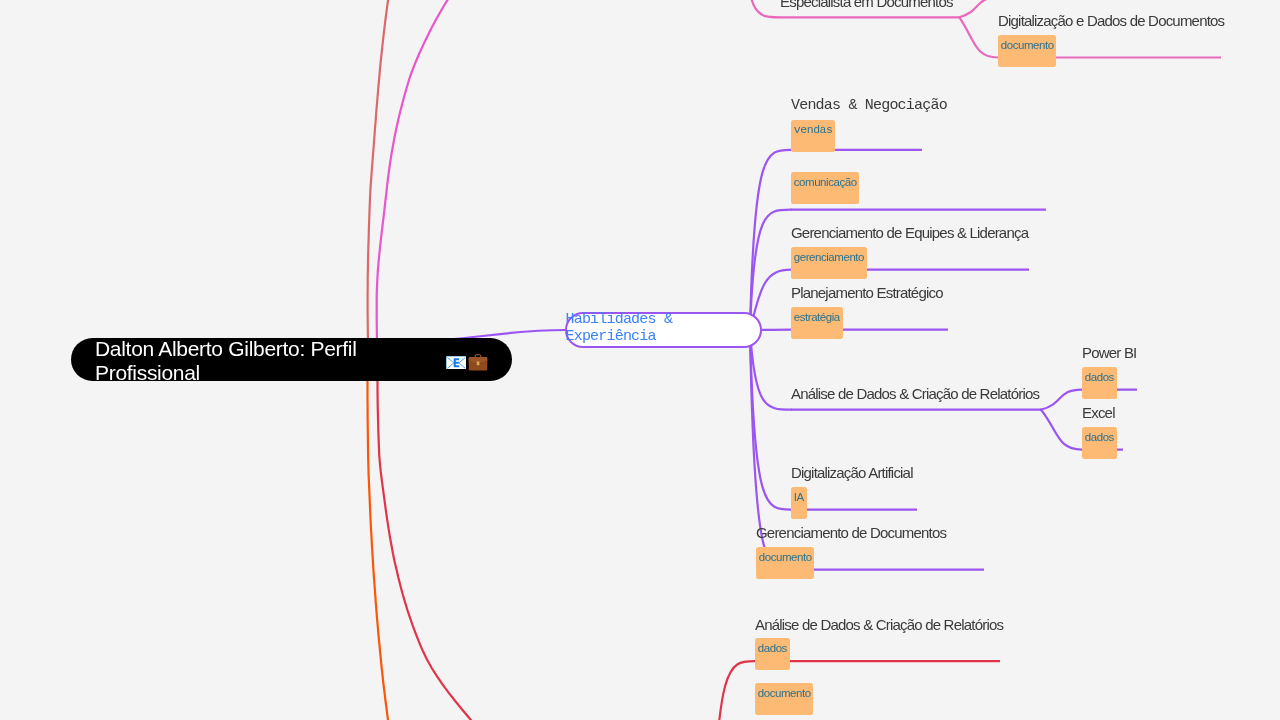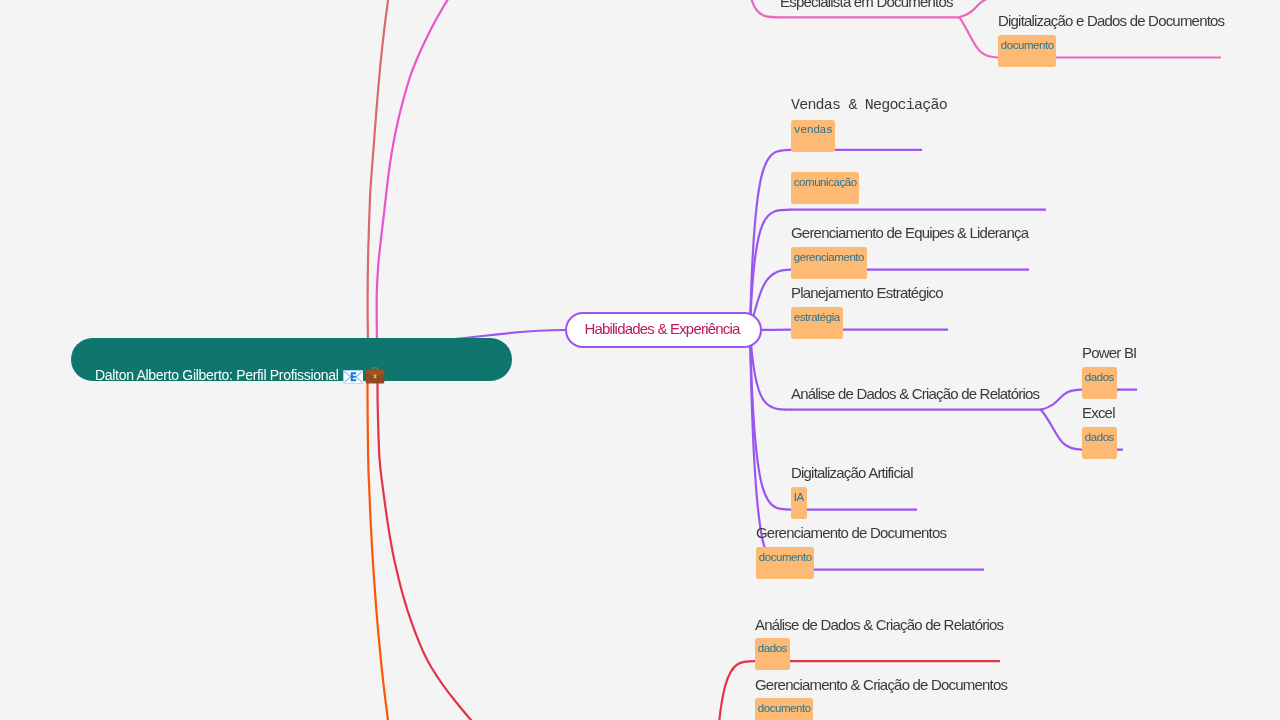--- a/index.html
+++ b/index.html
@@ -13,28 +13,28 @@
        font-family:"Liberation Sans",sans-serif;
        -webkit-font-smoothing:antialiased;}
   #stage{position:relative;width:1280px;height:720px;overflow:hidden;}
   svg#links{position:absolute;left:0;top:0;width:1280px;height:720px;}
   .node{position:absolute;white-space:nowrap;}
   .leaf-title{font-size:15px;letter-spacing:-0.8px;color:#3a3a3a;line-height:1;
               display:block;}
   .tag{display:inline-block;font-size:11.5px;letter-spacing:-0.45px;color:#2a7390;
        background:#fdba74;border-radius:2.5px;padding:0 2.8px;height:32px;line-height:20.2px;
        box-sizing:border-box;vertical-align:top;overflow:hidden;text-align:right;}
-  .root-node{position:absolute;background:#0f766e;border-radius:22px;color:#fff;
-             font-size:14px;letter-spacing:-0.3px;display:flex;align-items:flex-end;
+  .root-node{position:absolute;background:#000000;border-radius:22px;color:#fff;
+             font-size:21px;letter-spacing:-0.3px;display:flex;align-items:center;
              padding:0 24px;box-sizing:border-box;}
   .root-emoji{display:inline-flex;align-items:center;margin-left:4.2px;line-height:0;position:relative;top:3px;}
   .root-emoji + .root-emoji{margin-left:1.8px;}
   .pill{position:absolute;background:#fff;border:2px solid #9B55F0;border-radius:20px;
-        color:#be185d;font-size:15px;letter-spacing:-0.8px;display:flex;
-        align-items:center;justify-content:center;box-sizing:border-box;}
+        color:#3b82f6;font-size:15px;letter-spacing:-0.8px;display:flex;
+        align-items:center;justify-content:center;box-sizing:border-box;font-family:Liberation Mono, monospace;}
 </style>
 </head>
 <body>
 
 <div id="stage" data-name="mindmap-canvas">
   <svg id="links" data-name="link-layer" viewBox="0 0 1280 720" xmlns="http://www.w3.org/2000/svg">
       <path d="M392.1,-30.0L390.9,-21.7L389.8,-13.3L388.7,-5.0L387.6,3.3L386.5,11.7L385.4,20.0L384.4,28.3L383.4,36.7L382.5,45.0L381.6,53.3L380.7,61.7L379.9,70.0L379.2,78.3L378.4,86.7L377.7,95.0L377.0,103.3L376.3,111.7L375.7,120.0L375.0,128.3L374.4,136.7L373.8,145.0L373.1,153.3L372.5,161.7L371.8,170.0L371.2,178.3L370.6,186.7L370.1,195.0L369.8,203.3L369.5,211.7L369.2,220.0L368.9,228.3L368.7,236.7L368.4,245.0L368.2,253.3L368.0,261.7L367.9,270.0L367.7,278.3L367.7,286.7L367.6,295.0L367.6,303.3L367.6,311.7L367.7,320.0L367.8,328.3L367.9,336.7L368.0,345.0" fill="none" stroke="#D9696A" stroke-width="2.2" stroke-linecap="round" data-name="branch-curve-offscreen-top-1"></path>
       <path d="M468.1,-30.0L462.0,-21.7L456.2,-13.3L450.7,-5.0L445.4,3.3L440.5,11.7L435.8,20.0L431.4,28.3L427.2,36.7L423.2,45.0L419.4,53.3L415.8,61.7L412.5,70.0L409.5,78.3L407.0,86.7L404.6,95.0L402.4,103.3L400.2,111.7L398.2,120.0L396.4,128.3L394.6,136.7L393.1,145.0L391.6,153.3L390.3,161.7L389.1,170.0L388.0,178.3L387.0,186.7L386.1,195.0L385.1,203.3L384.2,211.7L383.2,220.0L382.2,228.3L381.2,236.7L380.3,245.0L379.4,253.3L378.6,261.7L377.9,270.0L377.4,278.3L377.0,286.7L376.7,295.0L376.7,303.3L376.7,311.7L376.7,320.0L376.8,328.3L376.9,336.7L377.0,345.0" fill="none" stroke="#E855CC" stroke-width="2.2" stroke-linecap="round" data-name="branch-curve-offscreen-top-2"></path>
       <path d="M367.5,381.0L367.5,389.2L367.5,397.4L367.6,405.6L367.6,413.8L367.7,422.0L367.8,430.2L367.9,438.4L368.0,446.6L368.1,454.8L368.3,463.0L368.5,471.2L368.8,479.4L369.2,487.6L369.5,495.8L369.9,504.0L370.2,512.2L370.6,520.4L371.0,528.6L371.5,536.8L371.9,545.0L372.4,553.2L372.9,561.4L373.4,569.6L374.0,577.8L374.6,586.0L375.2,594.2L375.8,602.4L376.4,610.6L377.1,618.8L377.8,627.0L378.5,635.2L379.3,643.4L380.1,651.6L380.9,659.8L381.7,668.0L382.6,676.2L383.5,684.4L384.5,692.6L385.5,700.8L386.6,709.0L387.6,717.2L388.7,725.4L389.8,733.6L390.9,741.8L392.1,750.0" fill="none" stroke="#FB5607" stroke-width="2.2" stroke-linecap="round" data-name="branch-curve-offscreen-bottom-1"></path>
       <path d="M377.5,381.0L377.5,389.2L377.6,397.4L377.7,405.6L377.9,413.8L378.1,422.0L378.3,430.2L378.6,438.4L378.9,446.6L379.2,454.8L379.9,463.0L380.7,471.2L381.7,479.4L382.8,487.6L383.9,495.8L385.0,504.0L386.1,512.2L387.3,520.4L388.6,528.6L389.9,536.8L391.4,545.0L392.9,553.2L394.6,561.4L396.5,569.6L398.4,577.8L400.5,586.0L402.7,594.2L405.1,602.4L407.6,610.6L410.4,618.8L413.2,627.0L416.3,635.2L419.6,643.4L423.1,651.6L427.1,659.8L431.7,668.0L436.9,676.2L442.5,684.4L448.6,692.6L455.0,700.8L461.7,709.0L468.6,717.2L475.7,725.4L482.8,733.6L490.0,741.8L497.1,750.0" fill="none" stroke="#E23449" stroke-width="2.2" stroke-linecap="round" data-name="branch-curve-offscreen-bottom-2"></path>
@@ -96,15 +96,15 @@
       <div class="node" style="left:791px;top:225.29999999999998px;" data-name="node-2"><span class="leaf-title" data-name="node-label">Gerenciamento de Equipes &amp; Liderança</span><div style="height:6.5px" data-name="spacer"></div><span class="tag" data-name="node-tag"><span data-name="node-tag-text">gerenciamento</span></span></div>
       <div class="node" style="left:791px;top:285.3px;" data-name="node-3"><span class="leaf-title" data-name="node-label">Planejamento Estratégico</span><div style="height:6.5px" data-name="spacer"></div><span class="tag" data-name="node-tag"><span data-name="node-tag-text">estratégia</span></span></div>
       <div class="node" style="left:791px;top:386px;" data-name="node-4">
         <span class="leaf-title" data-name="node-label">Análise de Dados &amp; Criação de Relatórios</span>
       </div>
       <div class="node" style="left:1082px;top:345.20000000000005px;" data-name="node-sub-0"><span class="leaf-title" data-name="node-label">Power BI</span><div style="height:6.5px" data-name="spacer"></div><span class="tag" data-name="node-tag"><span data-name="node-tag-text">dados</span></span></div>
       <div class="node" style="left:1082px;top:405.20000000000005px;" data-name="node-sub-1"><span class="leaf-title" data-name="node-label">Excel</span><div style="height:6.5px" data-name="spacer"></div><span class="tag" data-name="node-tag"><span data-name="node-tag-text">dados</span></span></div>
       <div class="node" style="left:791px;top:465.20000000000005px;" data-name="node-5"><span class="leaf-title" data-name="node-label">Digitalização Artificial</span><div style="height:6.5px" data-name="spacer"></div><span class="tag" data-name="node-tag"><span data-name="node-tag-text">IA</span></span></div>
       <div class="node" style="left:756px;top:525.2px;" data-name="node-6"><span class="leaf-title" data-name="node-label">Gerenciamento de Documentos</span><div style="height:6.5px" data-name="spacer"></div><span class="tag" data-name="node-tag"><span data-name="node-tag-text">documento</span></span></div>
       <div class="node" style="left:755px;top:616.7px;" data-name="node-bottom-0"><span class="leaf-title" data-name="node-label">Análise de Dados &amp; Criação de Relatórios</span><div style="height:6.5px" data-name="spacer"></div><span class="tag" data-name="node-tag"><span data-name="node-tag-text">dados</span></span></div>
-      <div class="node" style="left:755px;top:676.7px;" data-name="node-bottom-1"><span class="leaf-title" data-name="node-label">Gerenciamento &amp; Criação de Documentos</span><div style="height:6.5px" data-name="spacer"></div><span class="tag" data-name="node-tag"><span data-name="node-tag-text">documento</span></span></div>
+      <div class="node" style="left:755px;top:676.7px;" data-name="node-bottom-1"><div style="height:6.5px" data-name="spacer"></div><span class="tag" data-name="node-tag"><span data-name="node-tag-text">documento</span></span></div>
     </div>
 </div>
 
 </body></html>

